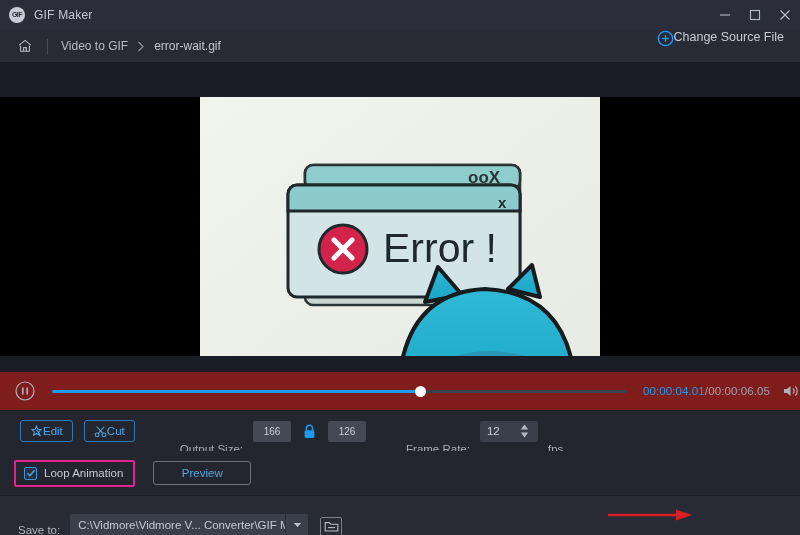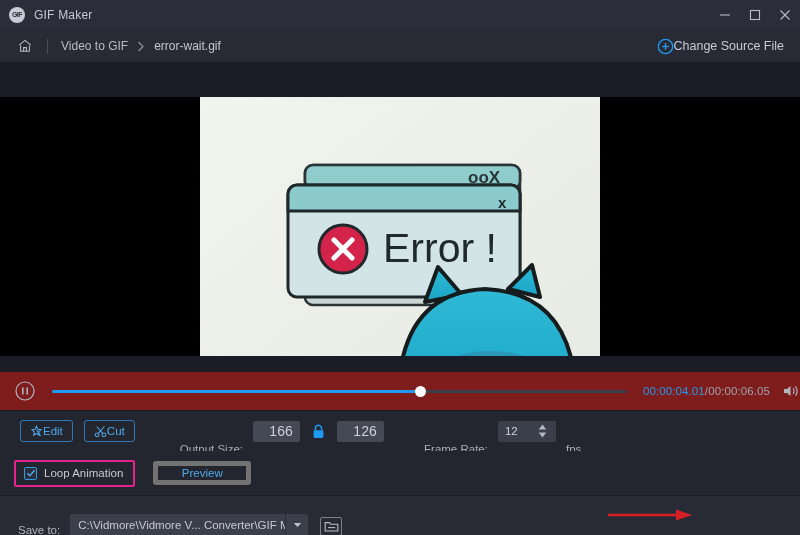--- a/index.html
+++ b/index.html
@@ -95,21 +95,20 @@
     display: flex;
     align-items: center;
   }
   .crumb-file { color: #c3c6d0; }
 
   .change-src {
     position: absolute;
     right: 16px; top: 30px;
     height: 32px;
     display: flex;
-    align-items: center;
     font-size: 12.5px;
     color: #c7cad4;
   }
   .plus-icon { width: 17px; height: 17px; color: #1e9bf0; display:block; }
 
   
   .preview {
     position: absolute;
     left: 0; top: 62px;
     width: 800px; height: 259px;
@@ -213,25 +212,24 @@
   .label {
     font-size: 11.5px;
     color: #a9acb7;
     margin-top: 36px;
   }
   .num-field {
     width: 38px; height: 21px;
     background: #454956;
     border-radius: 2px;
     color: #cdd0d8;
-    font-size: 14px;
+    font-size: 10px;
     display: flex;
     align-items: center;
     justify-content: center;
-    padding-left: 9px;
   }
   .lock-icon { width: 13px; height: 15px; color: #1e9bf0; }
   .spin-field {
     width: 58px; height: 21px;
     background: #3b3f4c;
     border-radius: 2px;
     color: #cdd0d8;
     font-size: 11.5px;
     display: flex;
     align-items: center;
@@ -275,21 +273,21 @@
     border-radius: 2px;
     background: #2b2f3b;
     color: #49a9ea;
     display: flex; align-items: center; justify-content: center;
   }
   .loop-label { font-size: 11.5px; color: #c6c9d3; }
   .preview-btn {
     margin-left: 18px;
     width: 98px; height: 24px;
     box-sizing: border-box;
-    border: 5px solid #737373;
+    border: 1px solid #737373;
     border-radius: 3px;
     color: #4fa8e8;
     font-size: 11.5px;
     display: flex; align-items: center; justify-content: center;
   }
 
   
   .bottombar {
     position: absolute;
     left: 0; top: 495px;

